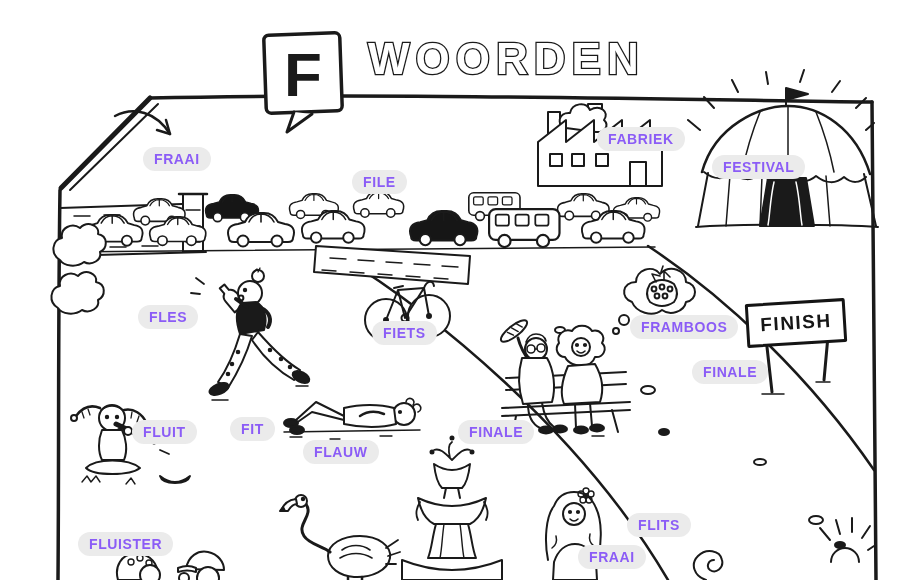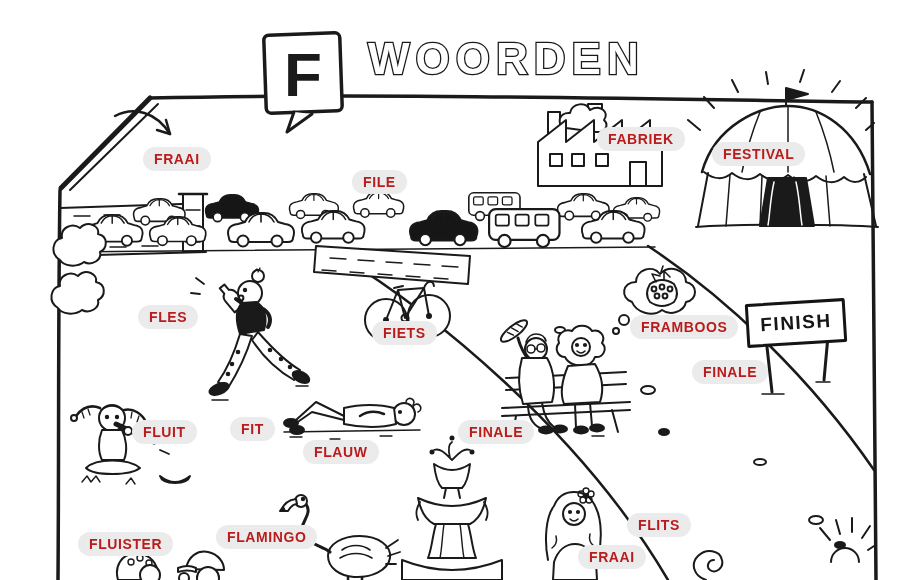--- a/index.html
+++ b/index.html
@@ -4,21 +4,21 @@
 <style>
   html,body{margin:0;padding:0;background:#fff;}
   .canvas{position:relative;width:900px;height:580px;overflow:hidden;background:#fff;
           font-family:"Liberation Sans",sans-serif;color:#161616;}
   .scene{position:absolute;left:0;top:0;width:900px;height:580px;}
   .scene path,.scene circle,.scene rect,.scene ellipse,.scene line,.scene polyline{
       stroke:#1a1a1a;stroke-width:2;fill:none;stroke-linecap:round;stroke-linejoin:round;}
   .scene text{stroke:none;fill:#1a1a1a;font-family:"Liberation Sans",sans-serif;font-weight:bold;}
   .labels-layer{position:absolute;left:0;top:0;width:900px;height:580px;pointer-events:none;}
   .word-label{position:absolute;background:#ebebeb;border-radius:15px;padding:5px 11px;
-      font-size:14px;font-weight:bold;letter-spacing:.6px;line-height:1;color:#b91c1c;white-space:nowrap;}
+      font-size:14px;font-weight:bold;letter-spacing:.6px;line-height:1;color:#8b5cf6;white-space:nowrap;}
   .finish-sign{position:absolute;left:746px;top:301px;width:94px;height:38px;background:#fff;
       border:3px solid #141414;border-radius:2px;display:flex;align-items:center;justify-content:center;
       font-size:19px;font-weight:bold;letter-spacing:1.5px;transform:rotate(-3.5deg);}
 </style>
 </head>
 <body>
 
 <div class="canvas">
 
 <svg class="scene" viewBox="0 0 900 580">
@@ -300,30 +300,29 @@
     <path d="M294,112 L287,132 L312,114" style="fill:#fff;stroke-width:3"></path>
     <text x="303" y="96" text-anchor="middle" font-size="62">F</text>
     <text x="368" y="74" font-size="44" letter-spacing="6" style="fill:#fff;stroke:#1a1a1a;stroke-width:2.6;paint-order:stroke">WOORDEN</text>
   </g>
 </svg>
 
 <div class="labels-layer">
       <div class="word-label" style="left: 143px; top: 147px;">FRAAI</div>
       <div class="word-label" style="left: 352px; top: 170px;">FILE</div>
       <div class="word-label" style="left: 597px; top: 127px;">FABRIEK</div>
-      <div class="word-label" style="left: 712px; top: 142px;">FESTIVAL</div>
+      <div class="word-label" style="left: 712px; top: 155px;">FESTIVAL</div>
       <div class="word-label" style="left: 138px; top: 305px;">FLES</div>
       <div class="word-label" style="left: 372px; top: 321px;">FIETS</div>
       <div class="word-label" style="left: 630px; top: 315px;">FRAMBOOS</div>
       <div class="word-label" style="left: 692px; top: 360px;">FINALE</div>
       <div class="word-label" style="left: 458px; top: 420px;">FINALE</div>
       <div class="word-label" style="left: 132px; top: 420px; text-align: right;">FLUIT</div>
       <div class="word-label" style="left: 230px; top: 417px;">FIT</div>
       <div class="word-label" style="left: 303px; top: 440px;">FLAUW</div>
       <div class="word-label" style="left: 78px; top: 532px;">FLUISTER</div>
-      <div class="word-label" style="left: 216px; top: 525px;">FLAMINGO</div>
       <div class="word-label" style="left: 578px; top: 545px;">FRAAI</div>
       <div class="word-label" style="left: 627px; top: 513px;">FLITS</div>
     </div>
 
 <div class="finish-sign">FINISH</div>
 
 </div>
 
 </body></html>

